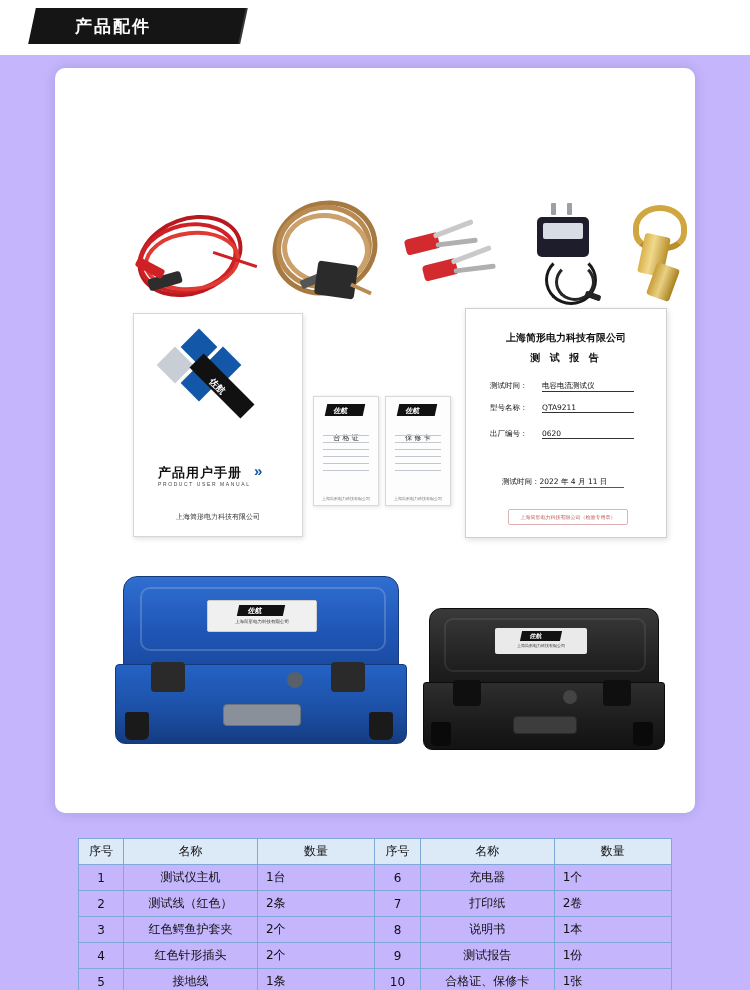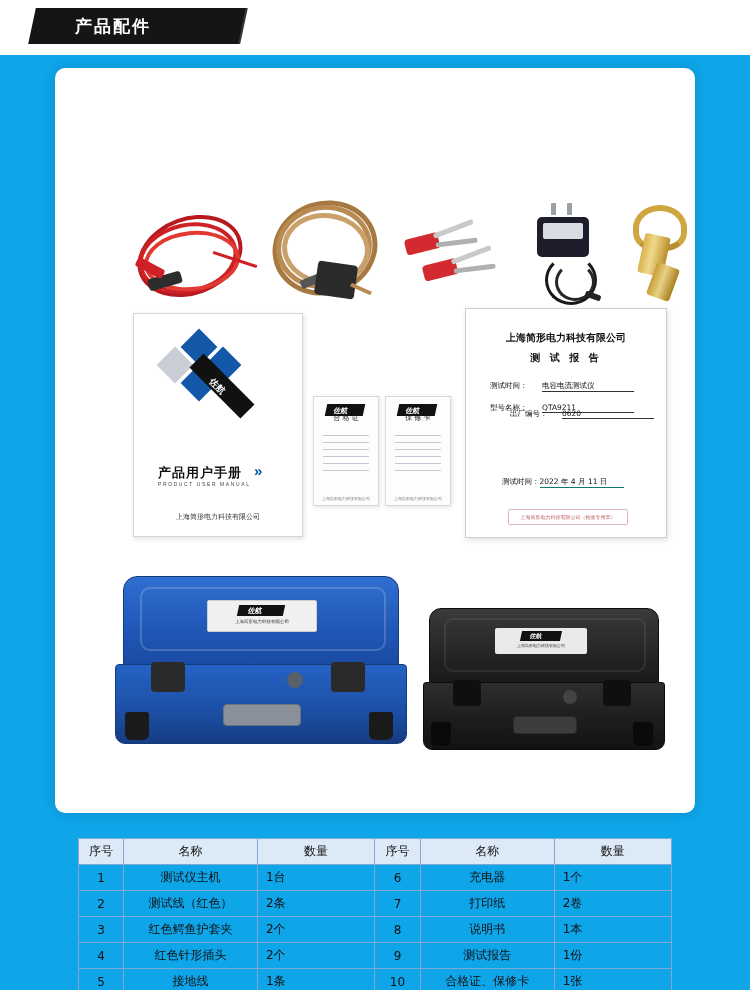--- a/index.html
+++ b/index.html
@@ -10,21 +10,21 @@
     width: 750px;
     height: 990px;
     background: #ffffff;
     font-family: "Liberation Sans", sans-serif;
     overflow: hidden;
   }
   .page {
     position: relative;
     width: 750px;
     height: 990px;
-    background: #0ea5e9;
+    background: #c4b5fd;
   }
 
   
   .header {
     position: relative;
     height: 55px;
     width: 750px;
     background: #ffffff;
   }
   .header-bar {
@@ -405,21 +405,21 @@
   .cert .c-logo span {
     color: #fff;
     font-size: 7px;
     font-weight: bold;
     position: absolute;
     left: 8px; top: 2px;
     font-family: "DejaVu Sans", sans-serif;
   }
   .cert .c-title {
     position: absolute;
-    left: 0; top: 16px;
+    left: 0; top: 36px;
     width: 64px;
     text-align: center;
     font-size: 7px;
     color: #222;
     font-family: "DejaVu Sans", sans-serif;
   }
   .cert .c-lines {
     position: absolute;
     left: 9px; top: 38px;
     width: 46px;
@@ -478,21 +478,21 @@
   }
   .report .r-row .lbl { display:inline-block; width: 52px; }
   .report .r-row .val {
     display:inline-block;
     width: 92px;
     border-bottom: 1px solid #333;
     text-align: left;
   }
   .report .r1 { top: 72px; }
   .report .r2 { top: 94px; }
-  .report .r3 { top: 100px; margin-left: 20px; }
+  .report .r3 { top: 120px; }
   .report .r-date {
     position: absolute;
     left: 36px; top: 168px;
     font-size: 7.5px;
     color: #111;
     font-family: "DejaVu Sans", sans-serif;
   }
   .report .r-date .val {
     display:inline-block; width: 84px;
     border-bottom: 1px solid #0f766e; 

